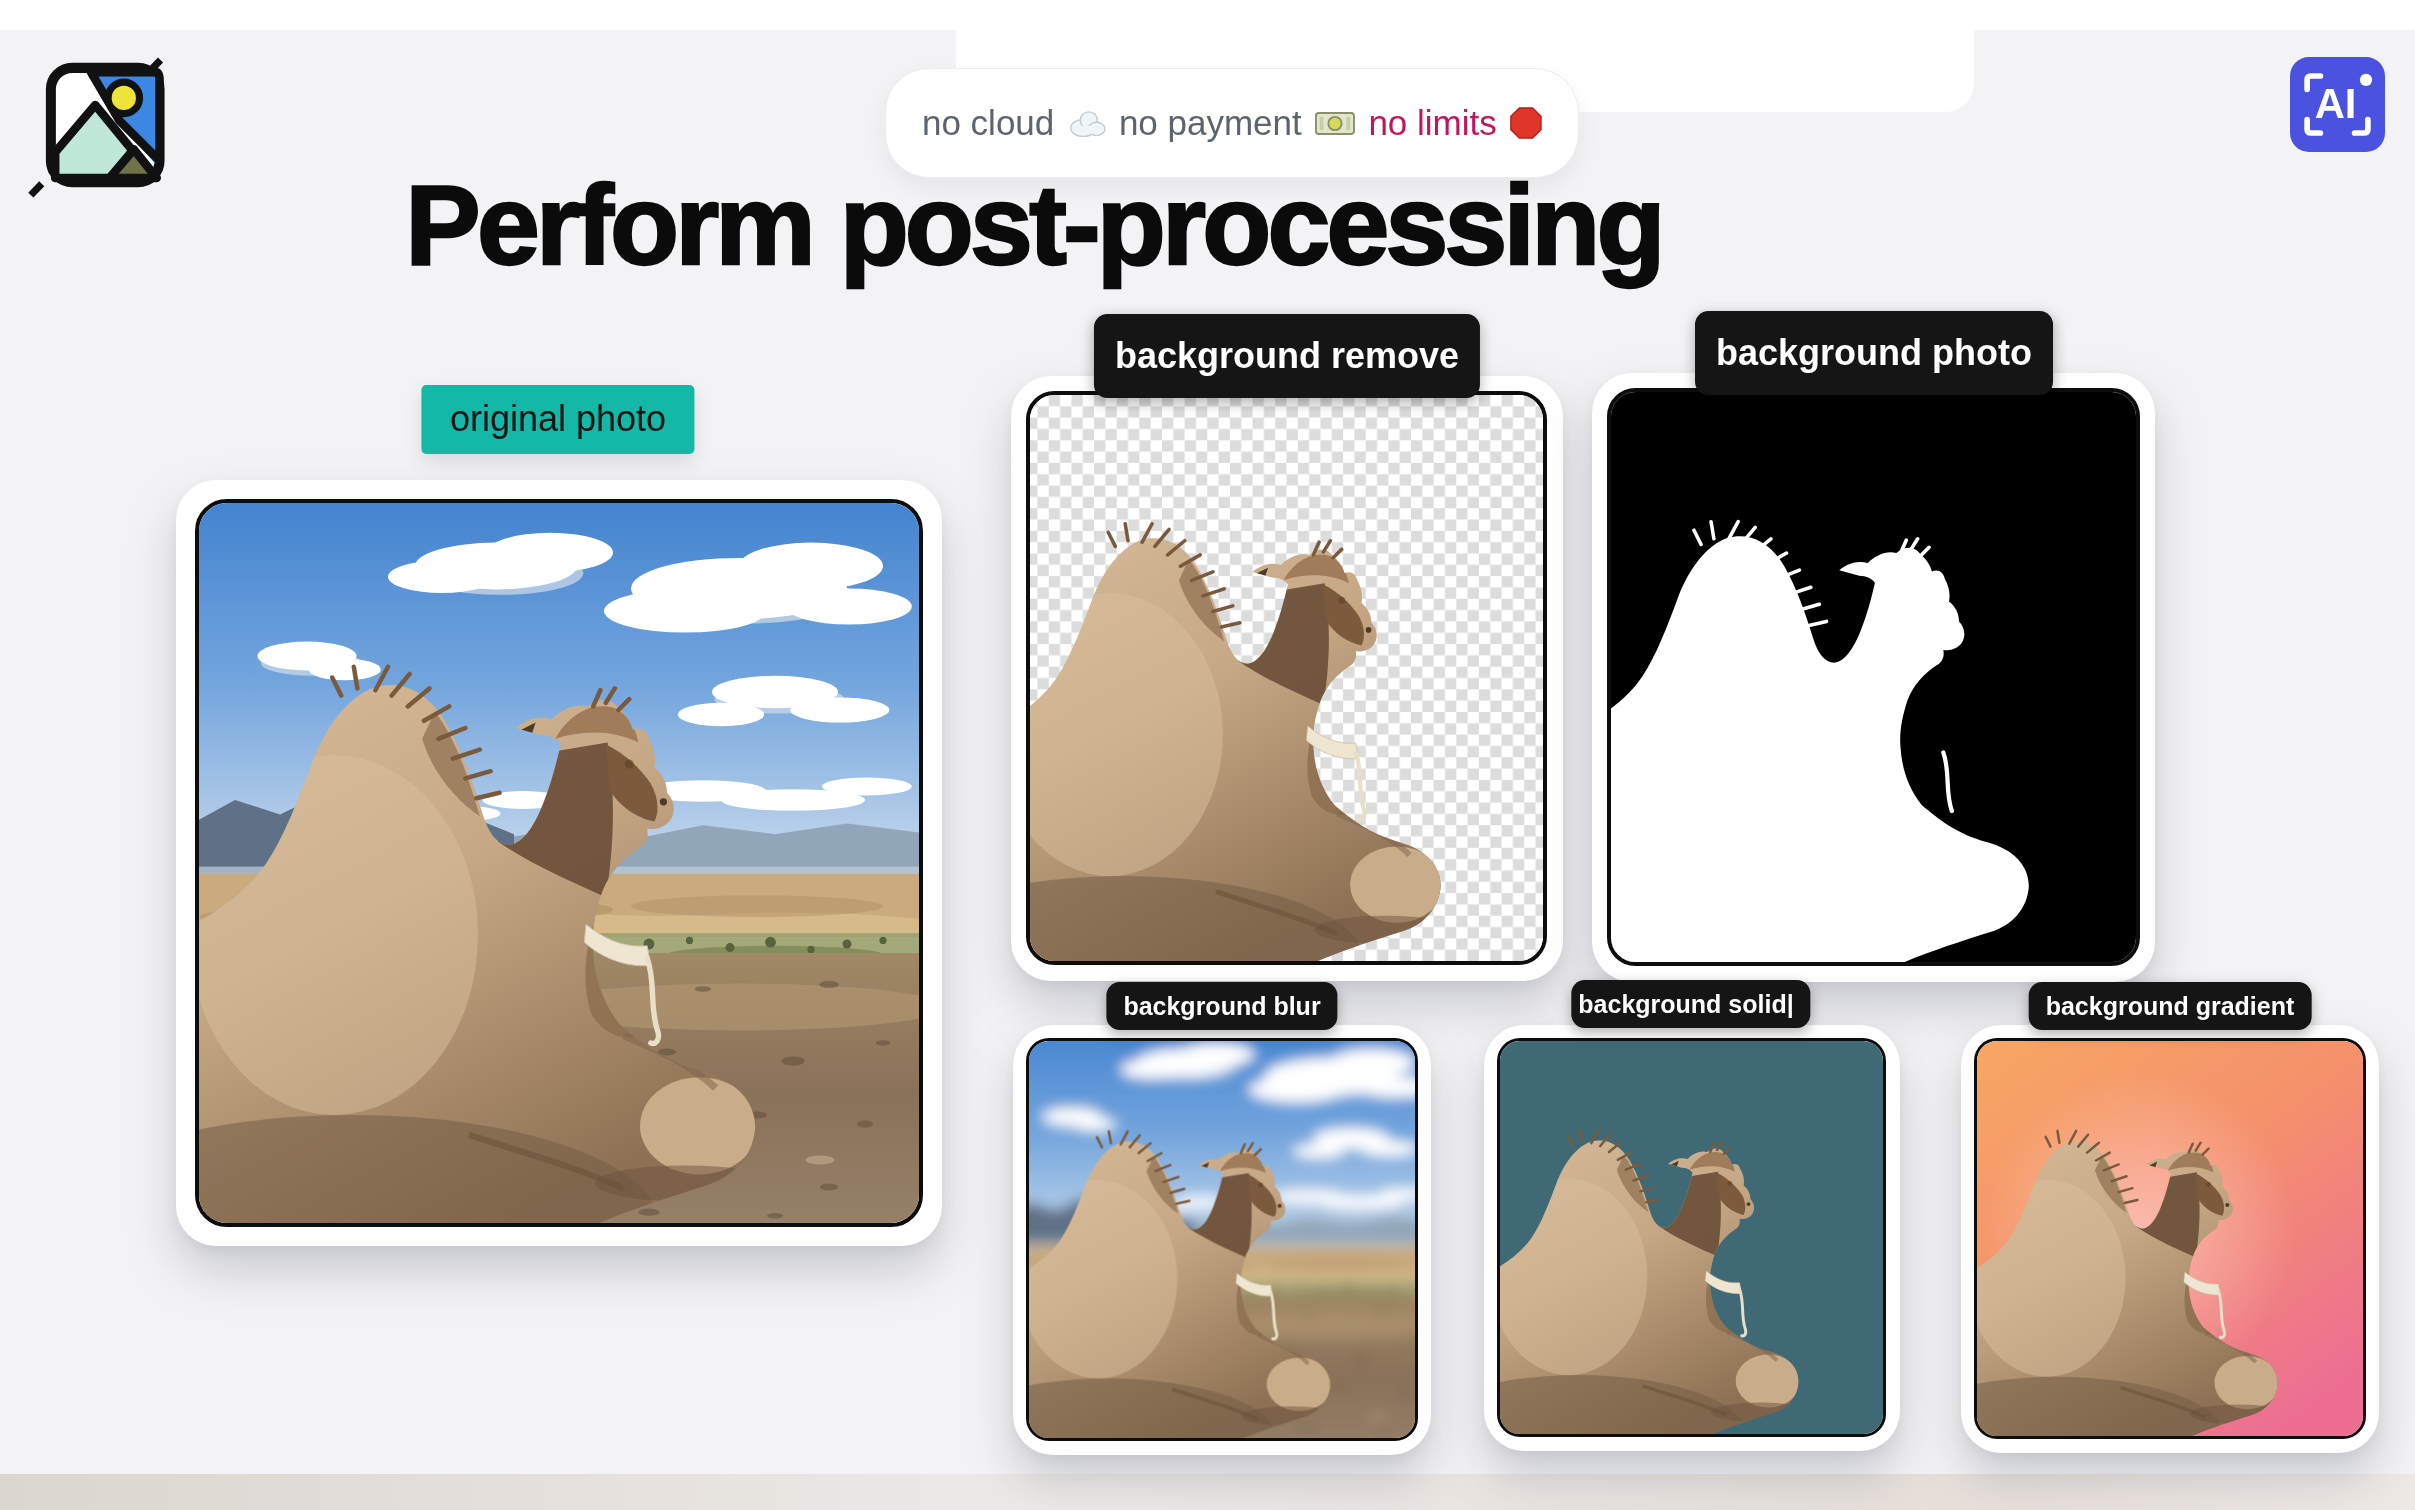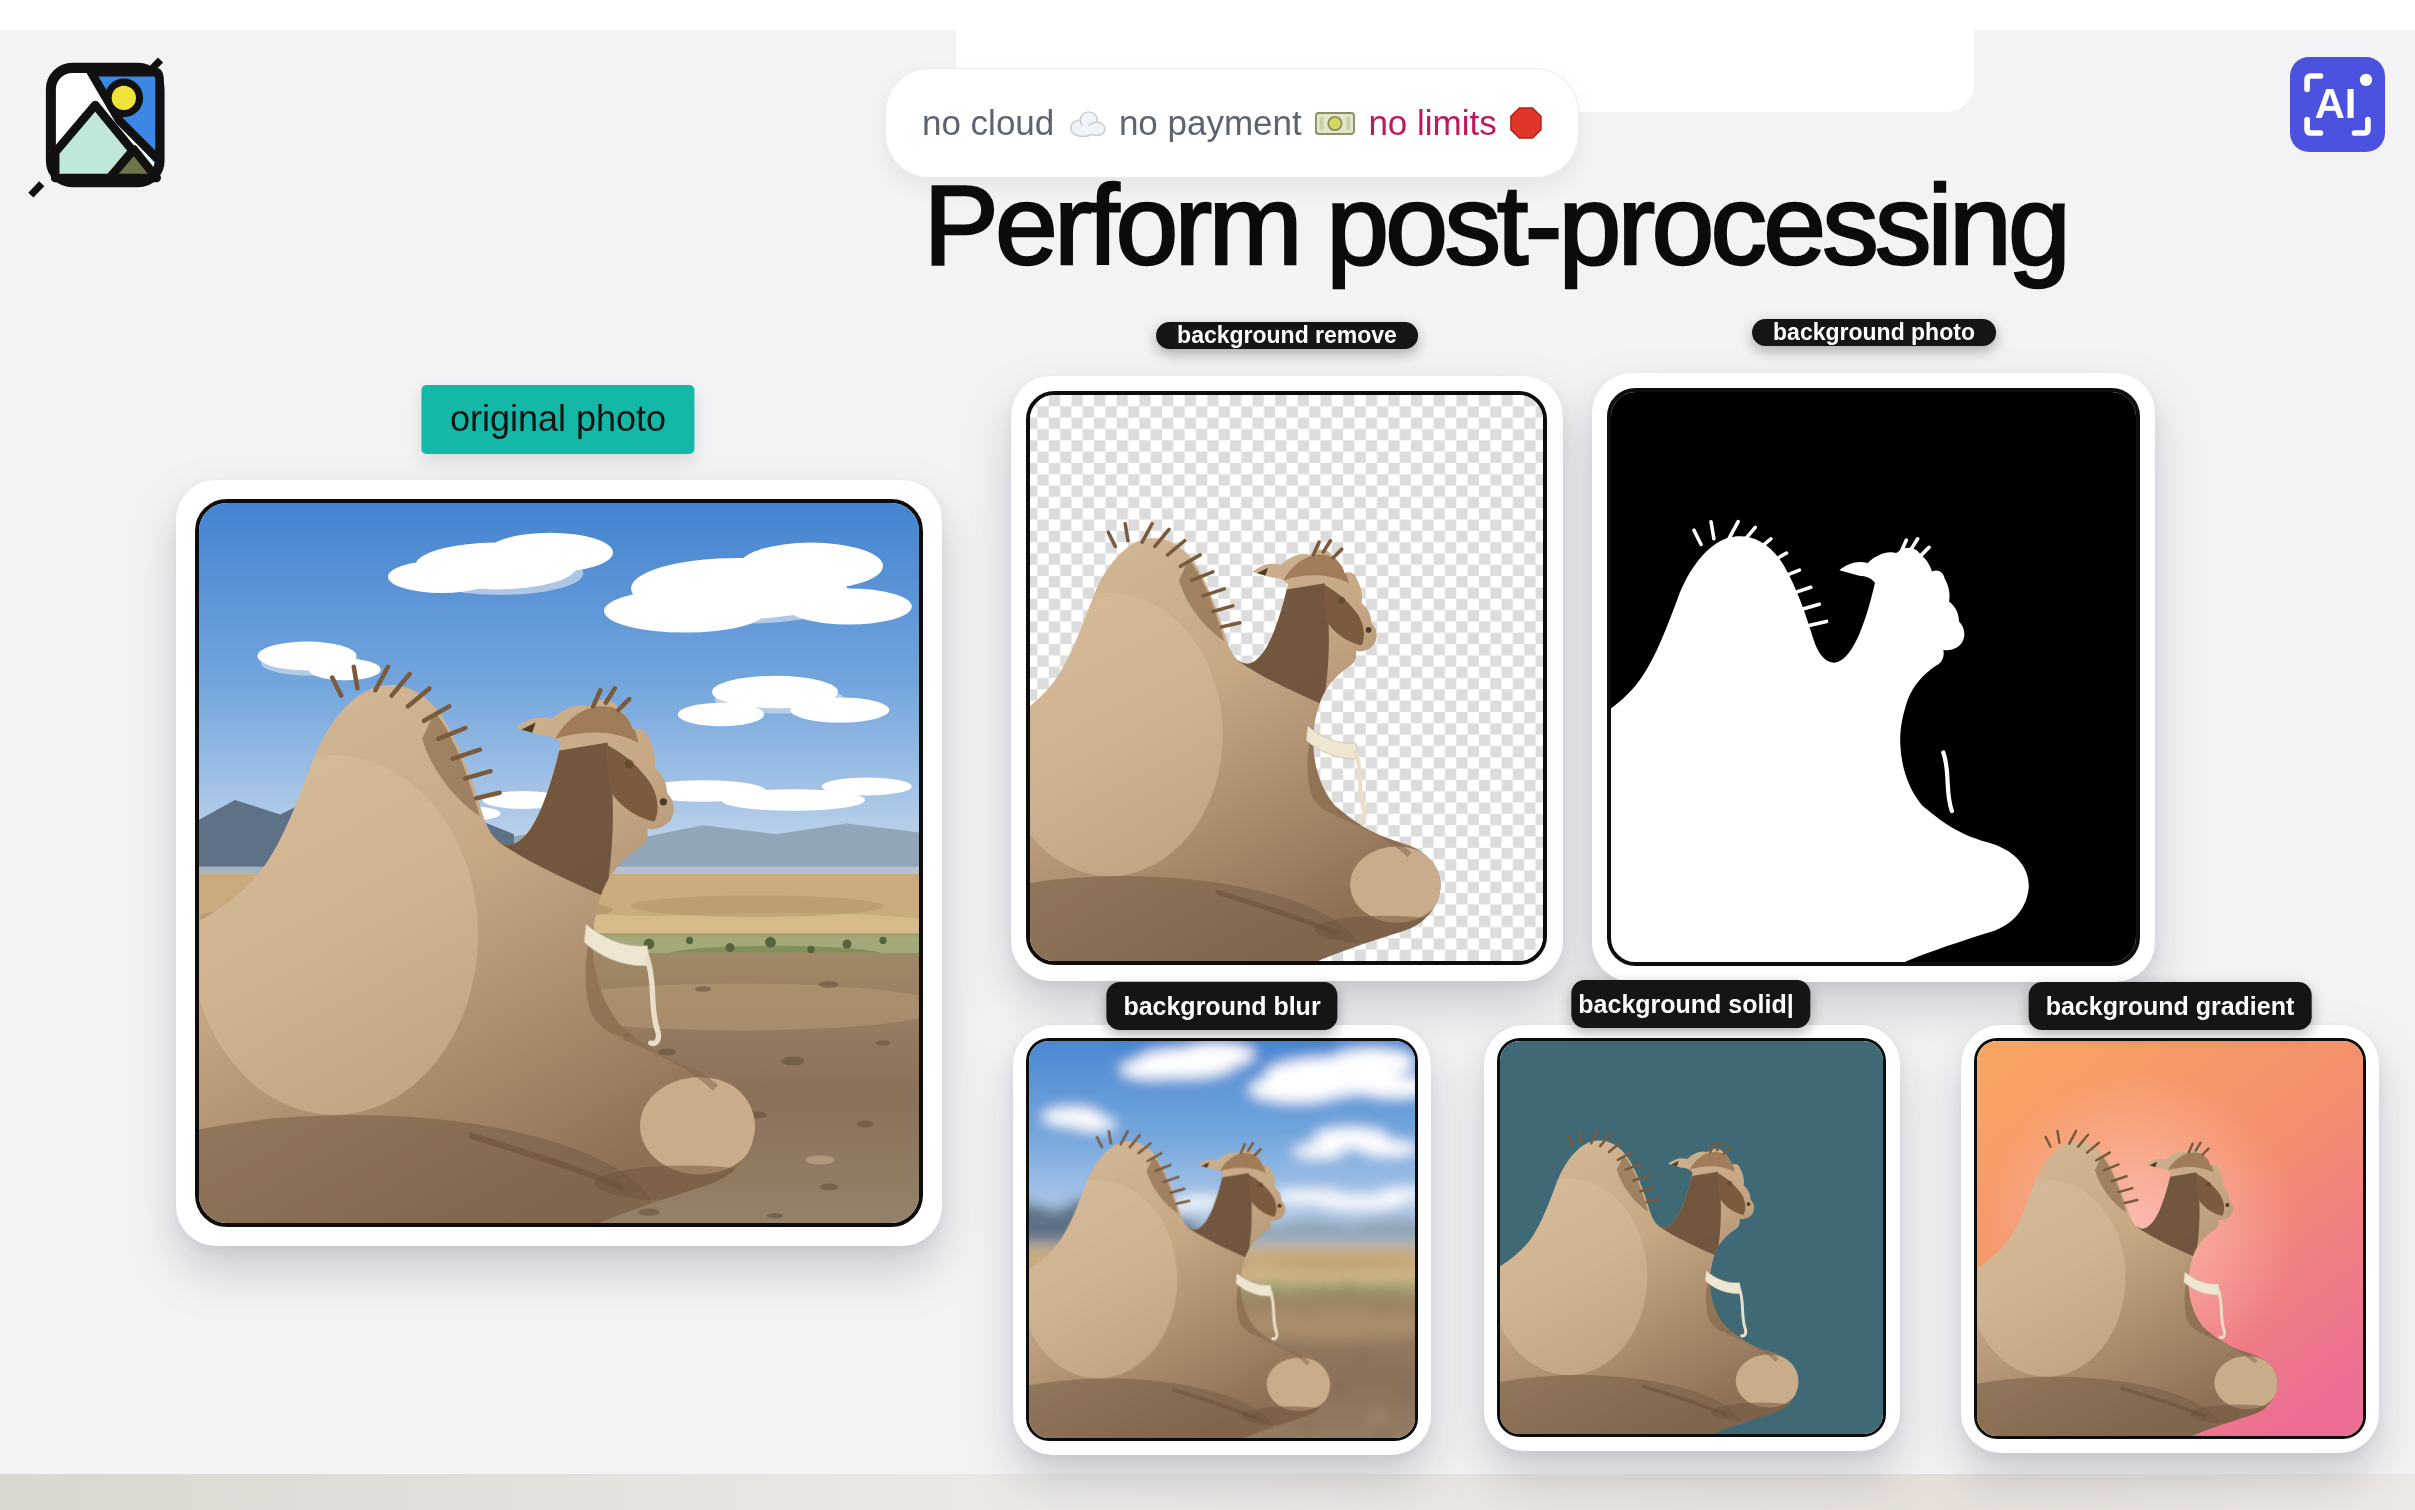--- a/index.html
+++ b/index.html
@@ -14,36 +14,36 @@
   .main-bg{position:absolute;left:0;top:30px;width:2416px;height:1444px;background:#f3f3f5;}
   .top-notch{position:absolute;left:956px;top:0;width:1018px;height:112px;background:#fff;border-radius:0 0 28.5px 28.5px;}
   .bottom-strip{position:absolute;left:0;top:1474px;width:2416px;height:36px;
     background:linear-gradient(90deg,#dcd6d0,#edeae8 45%,#e6dfda 80%,#efe9e6);}
   
   .badge{position:absolute;top:68px;left:50%;transform:translateX(calc(-50% + 24px));
     height:76px;display:flex;align-items:center;gap:13.3px;background:#fff;border:1.9px solid #ececec;
     border-radius:44px;padding:16px 36px;box-shadow:0 9.5px 23px rgba(0,0,0,.06);font-size:35px;color:#5d6470;white-space:nowrap;}
   .badge b{color:#be185d;font-weight:normal;}
   .badge svg{display:block;}
-  .title{position:absolute;left:0;top:158px;width:2067px;text-align:right;font-size:113px;font-weight:normal;
+  .title{position:absolute;left:0;top:158px;width:2067px;text-align:center;font-size:113px;font-weight:bold;
     color:#0b0b0b;letter-spacing:-3.8px;-webkit-text-stroke:2.4px #0b0b0b;line-height:1.2;}
   .applogo{position:absolute;left:27px;top:55px;width:145px;height:143px;}
   .ailogo{position:absolute;left:2290px;top:57px;width:95px;height:95px;}
   
   .card{position:absolute;background:#fff;border-radius:40px;
     box-shadow:0 25px 46px rgba(125,130,140,.35),0 4.8px 11.4px rgba(0,0,0,.05);}
   .card svg{display:block;position:absolute;border:4.8px solid #0d0d0d;box-sizing:border-box;
     border-radius:28.5px;overflow:hidden;background:#fff;}
   .pill{position:absolute;transform:translateX(-50%);white-space:nowrap;z-index:5;}
   .pill-dark{background:#151515;color:#fff;font-weight:bold;border-radius:13.3px;
     box-shadow:0 4.8px 13.3px rgba(0,0,0,.3);}
   .pill-light{background:#14b8a6;color:#141414;font-weight:normal;border-radius:5px;
     box-shadow:0 7.6px 19px rgba(0,0,0,.1);}
   .lbl-lg{font-size:36px;padding:13.3px 28.5px;}
-  .lbl-md{font-size:23px;padding:0 21px;margin-top:8px;}
+  .lbl-md{font-size:36px;padding:21px 21px;}
   .lbl-sm{font-size:25px;padding:9.5px 17px;}
   .defs-holder{position:absolute;width:0;height:0;overflow:hidden;}
 </style>
 </head>
 <body>
 
 <div id="stage">
   <div class="main-bg"></div>
   <div class="top-notch"></div>
   <div class="bottom-strip"></div>

